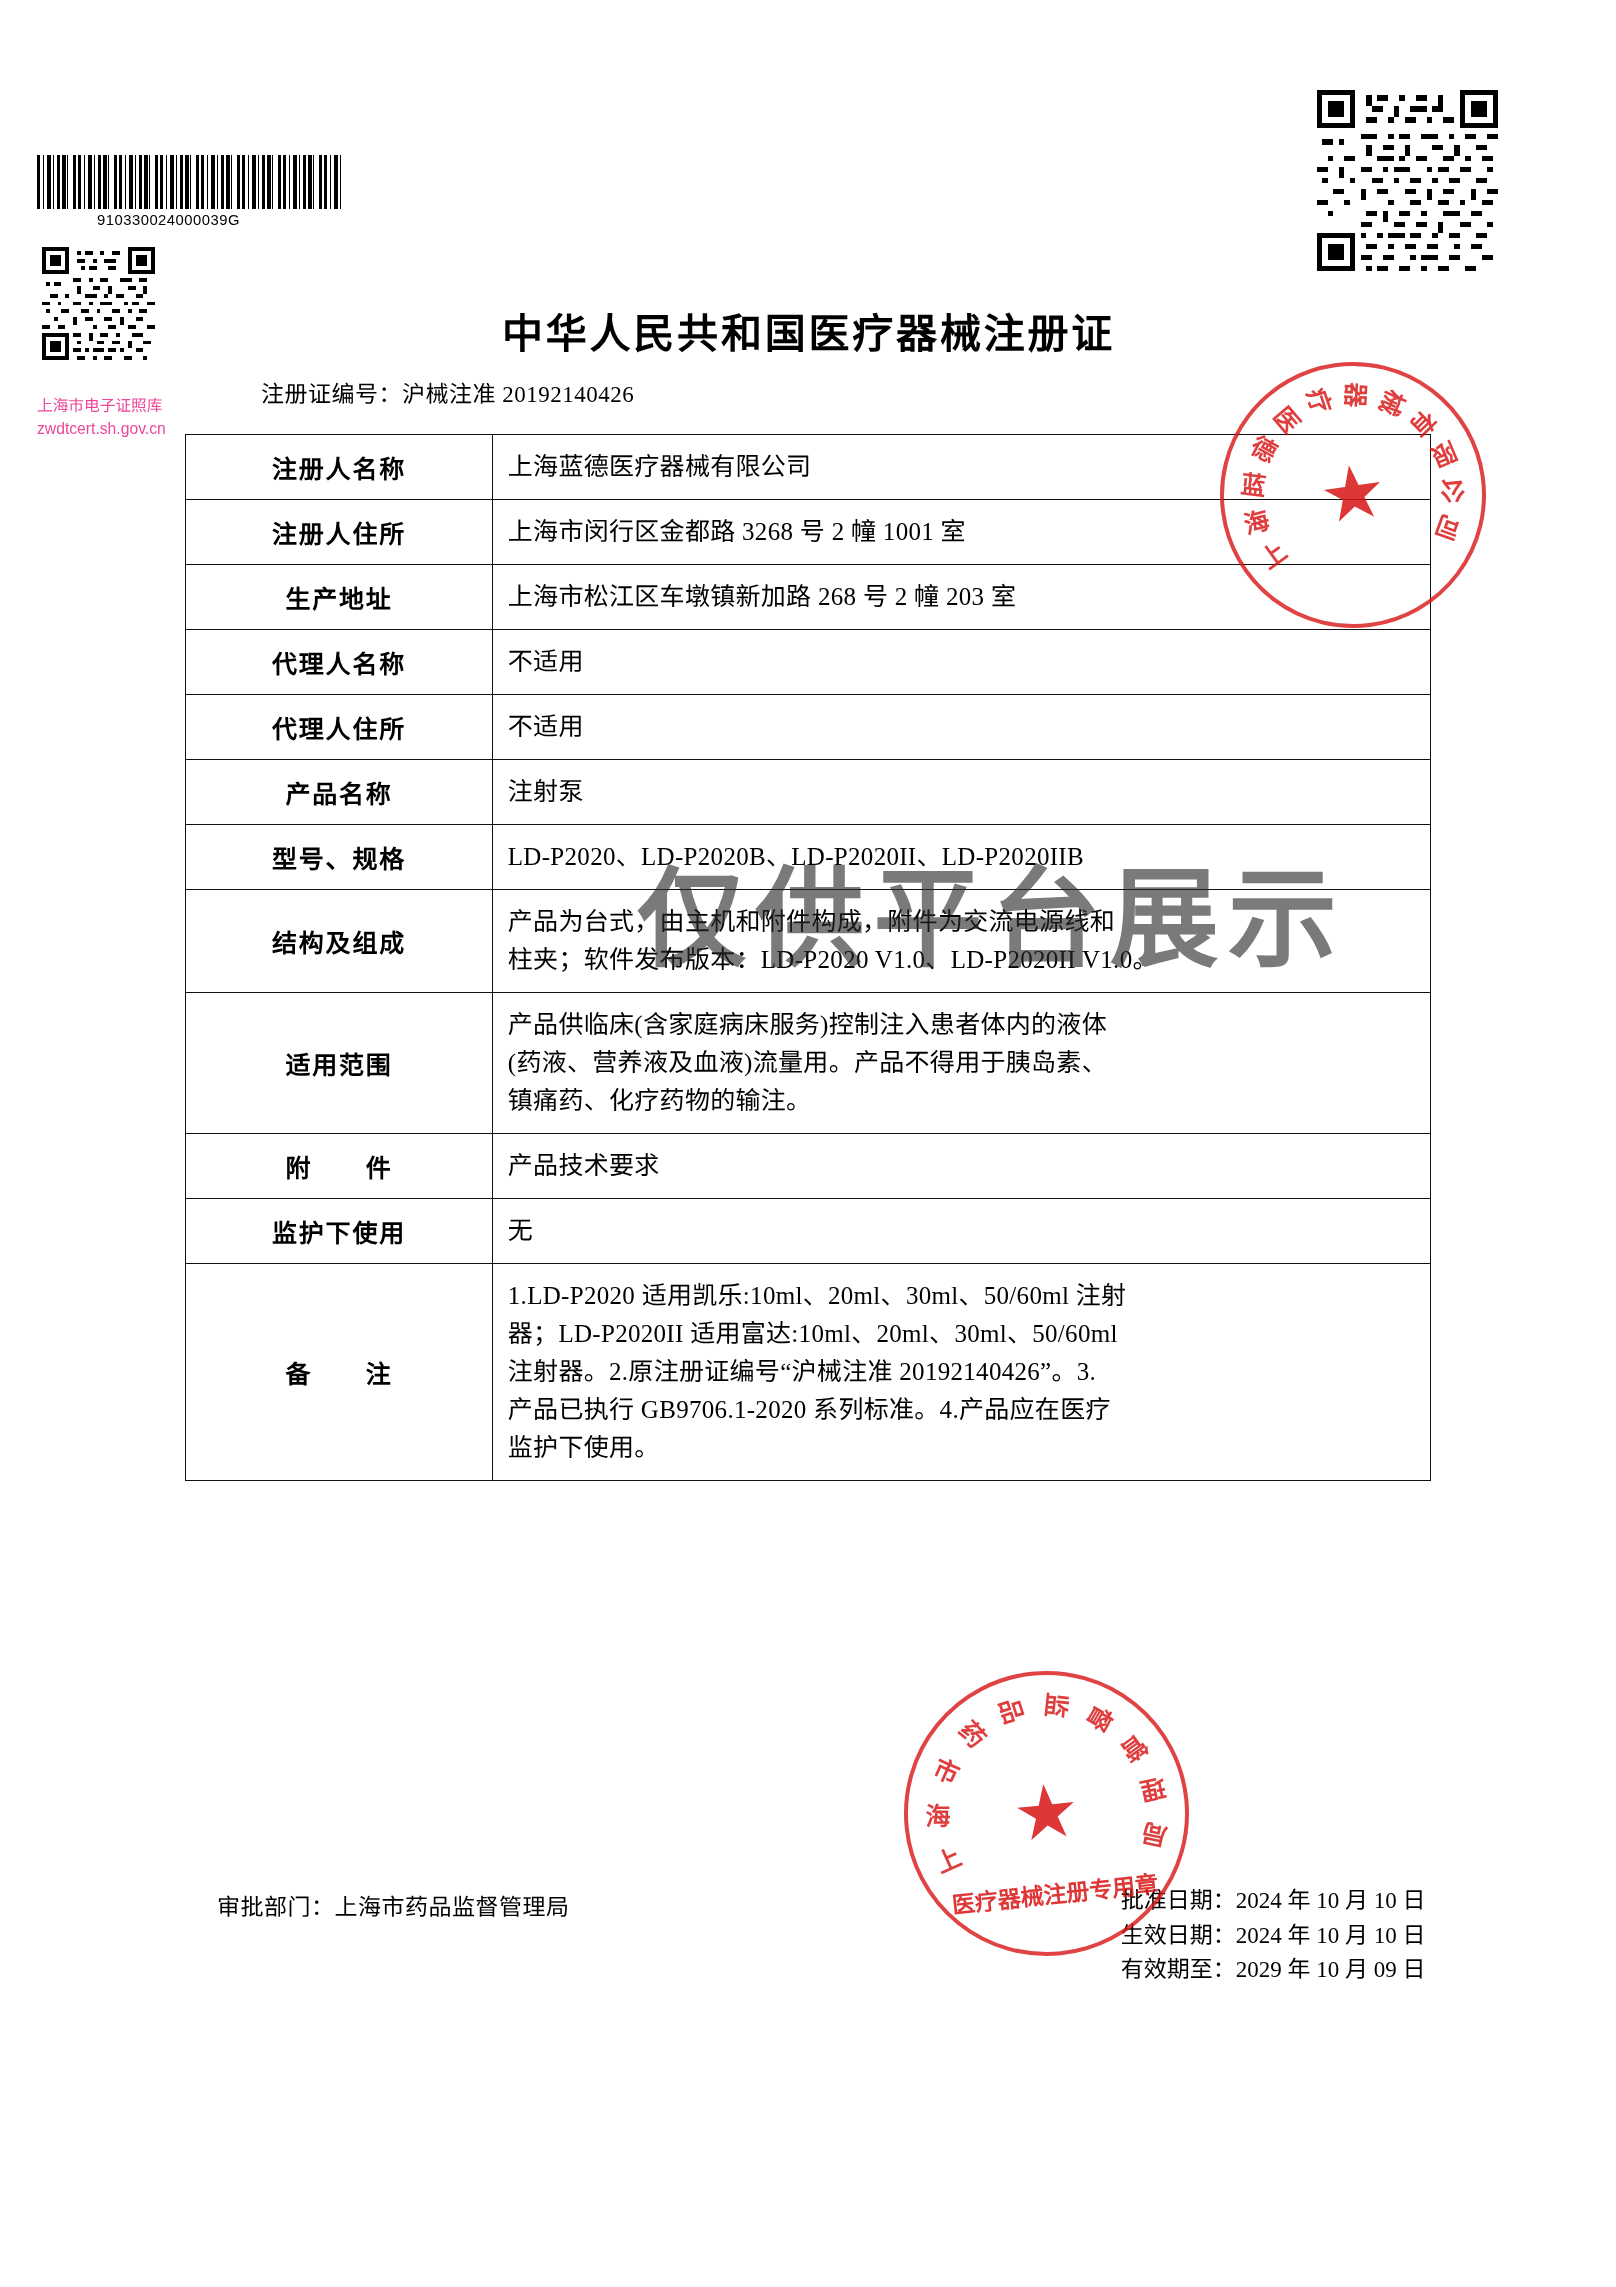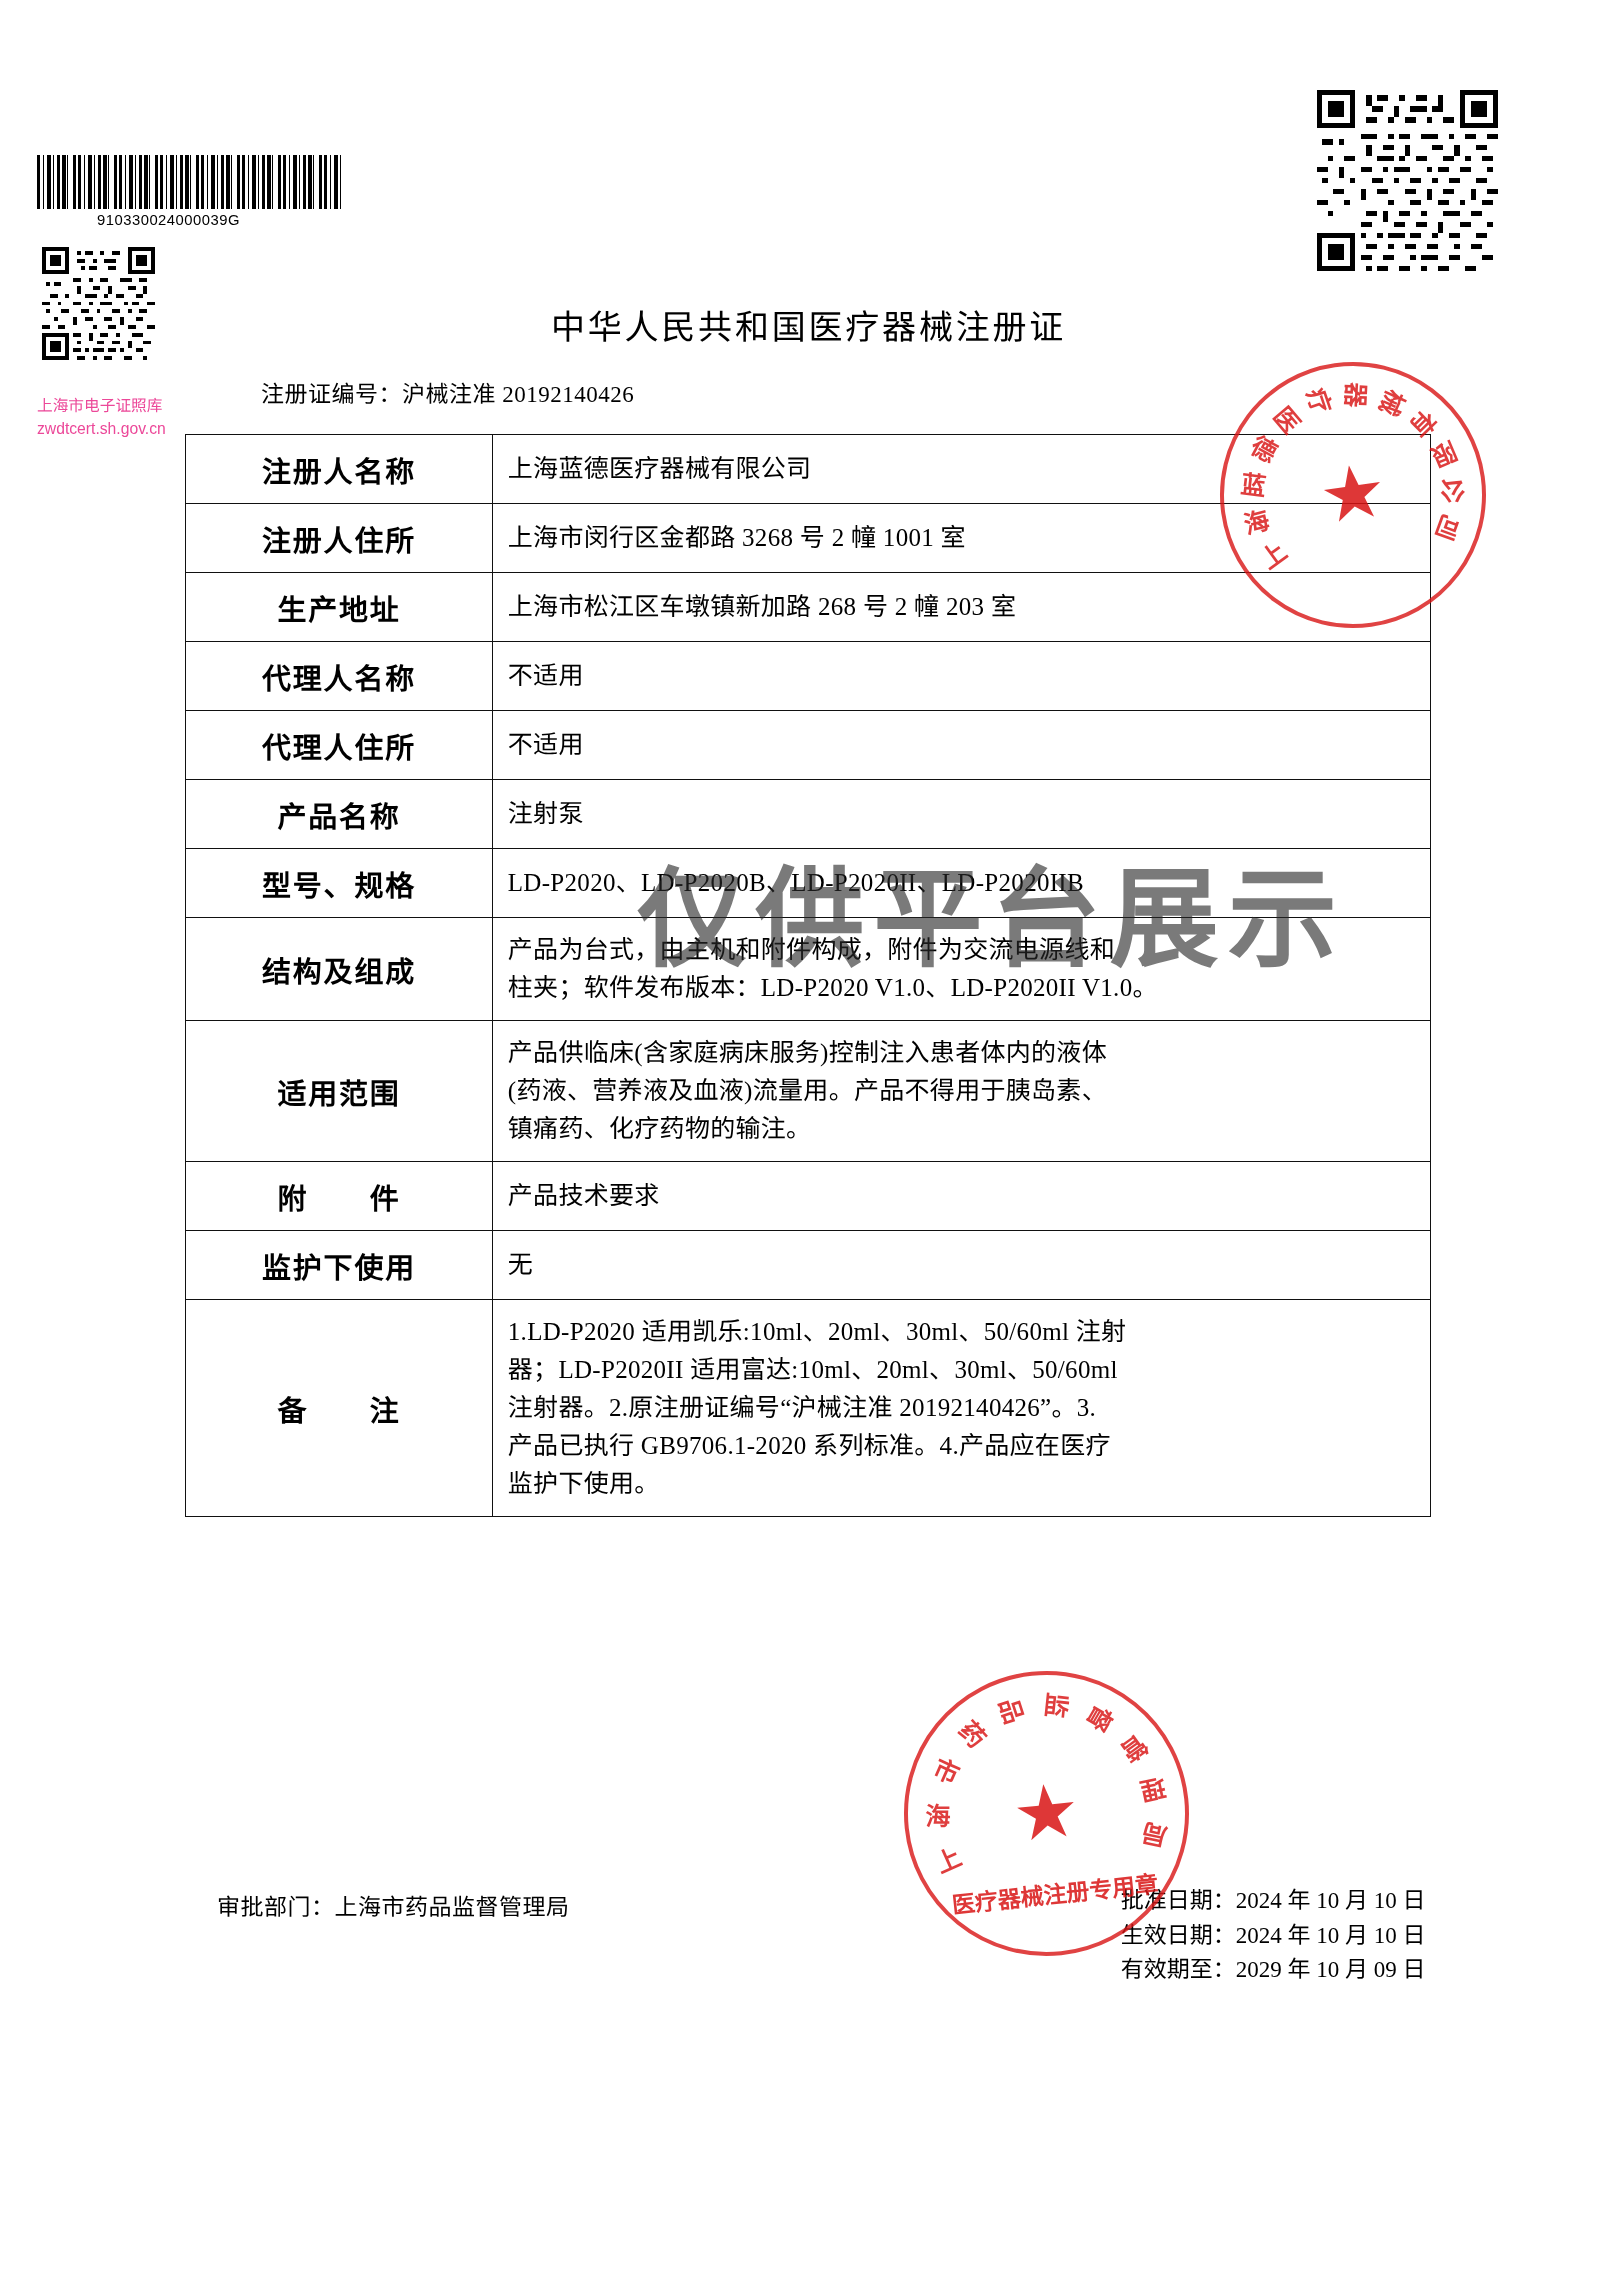--- a/index.html
+++ b/index.html
@@ -77,22 +77,22 @@
     width: 231px;
   }
 
   
   .doc-title {
     position: absolute;
     left: 0;
     top: 300px;
     width: 1617px;
     text-align: center;
-    font-size: 34px;
-    font-weight: normal;
+    font-size: 41px;
+    font-weight: bold;
     letter-spacing: 2.8px;
     font-family: "DejaVu Serif", "Liberation Serif", serif;
   }
   .cert-no {
     position: absolute;
     left: 261px;
     top: 375px;
     font-size: 23px;
     letter-spacing: 0.5px;
   }
@@ -107,21 +107,21 @@
     table-layout: fixed;
   }
   .cert-table td {
     border: 1.4px solid #111;
     vertical-align: middle;
     padding: 0;
   }
   .cert-table td.label {
     width: 295px;
     text-align: center;
-    font-size: 29px;
+    font-size: 25px;
     font-weight: bold;
     letter-spacing: 1.8px;
     padding: 13px 5.5px;
   }
   .cert-table td.value {
     font-size: 25px;
     padding: 13px 14.8px 13px 14.8px;
     line-height: 1.52;
     letter-spacing: 0.3px;
     margin-left: 12px;

